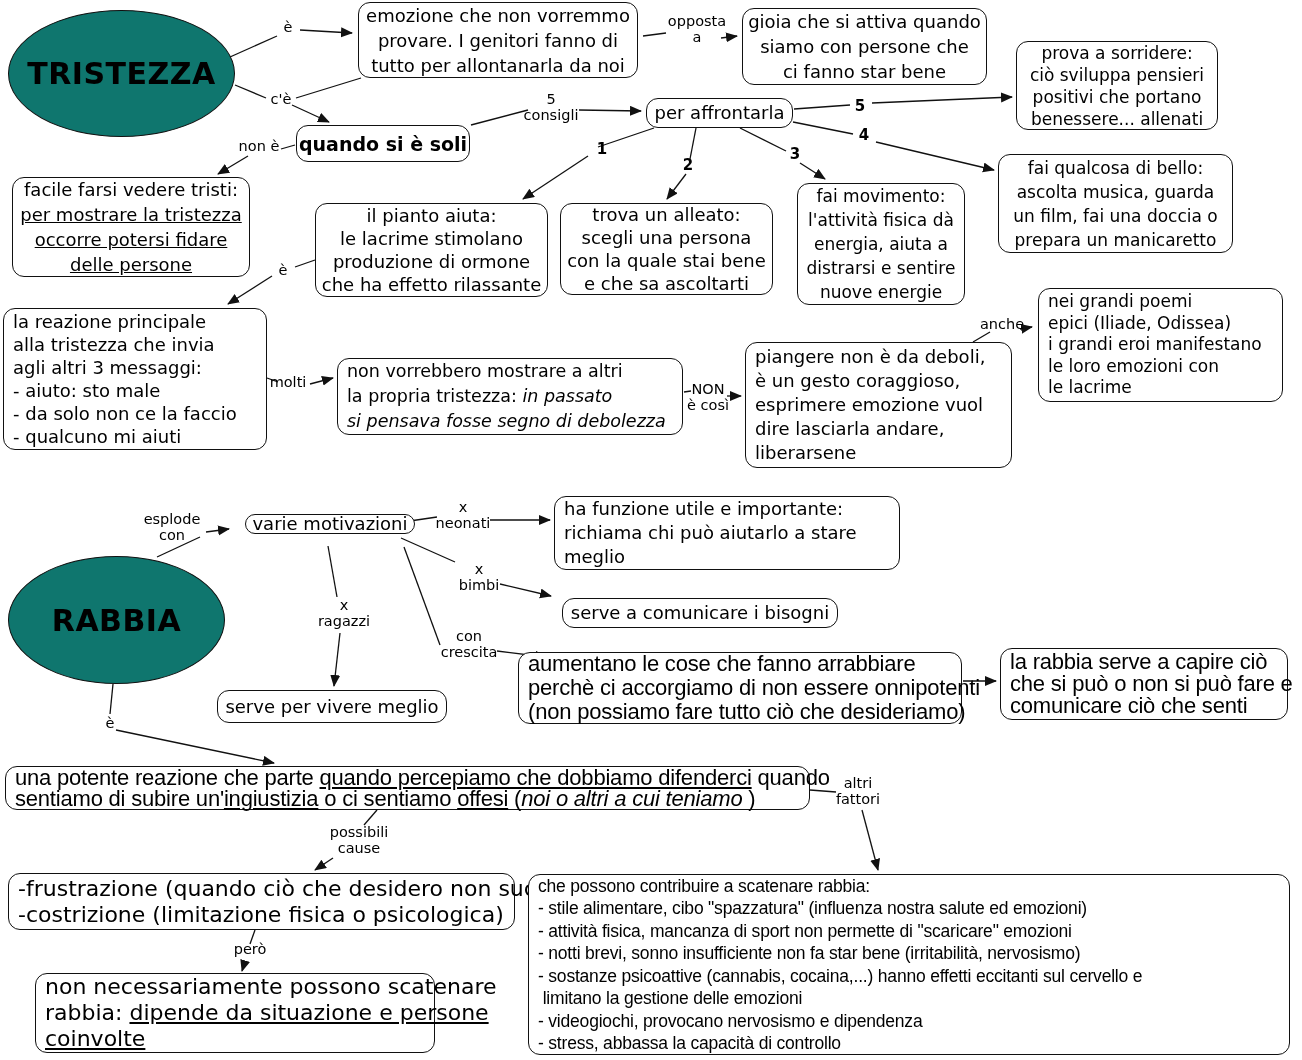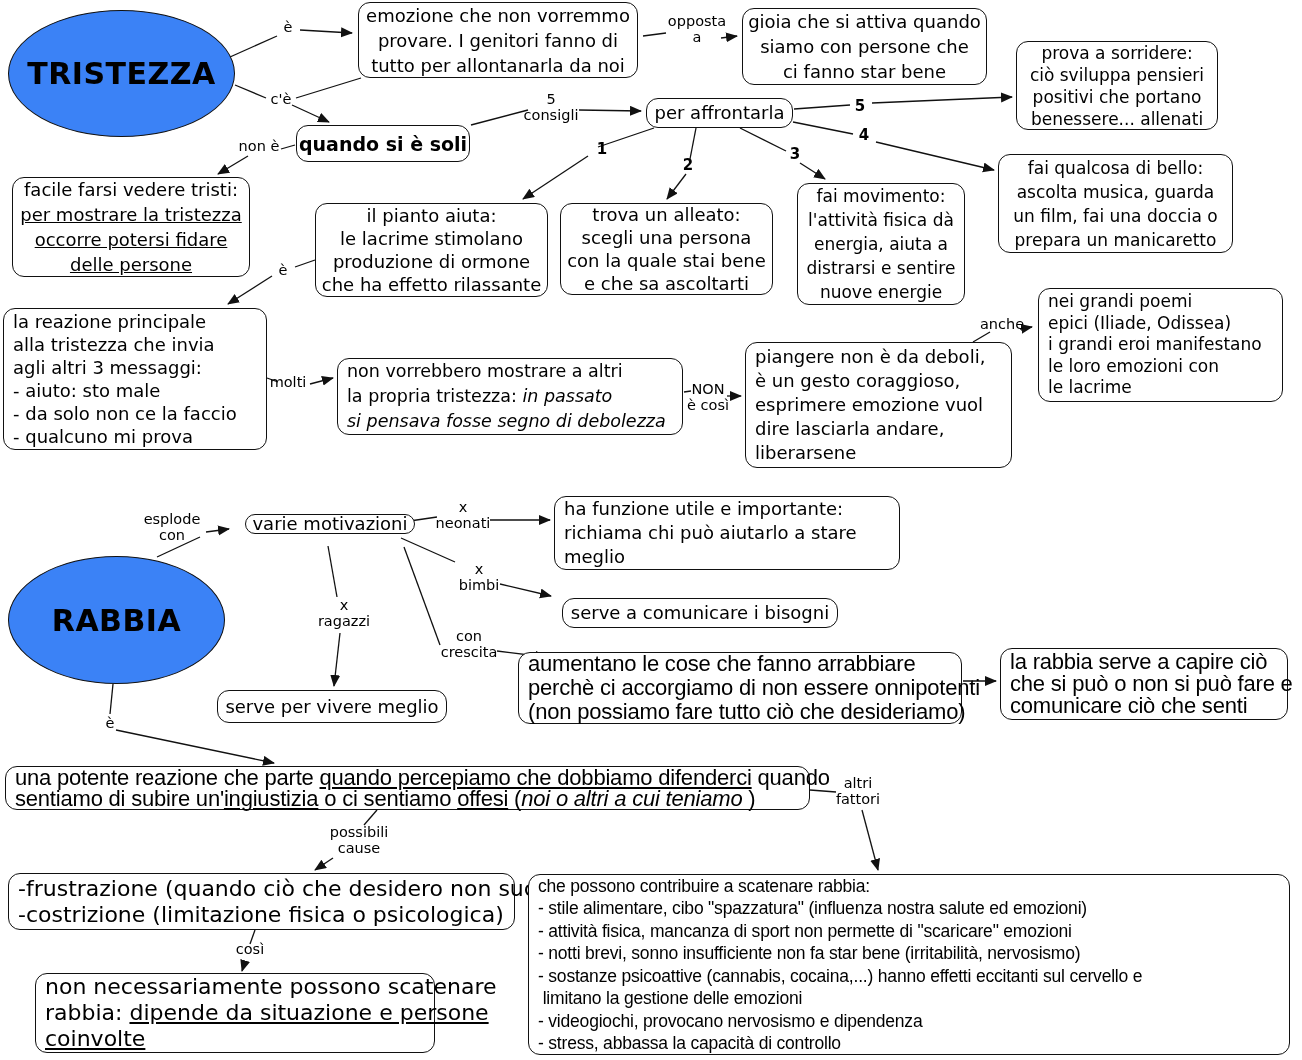--- a/index.html
+++ b/index.html
@@ -5,21 +5,21 @@
   *{box-sizing:border-box}
   html,body{margin:0;padding:0;background:#fff}
   #map{position:relative;width:1302px;height:1060px;background:#fff;overflow:hidden;
        font-family:"DejaVu Sans",sans-serif;color:#000}
   #edges{position:absolute;left:0;top:0;width:1302px;height:1060px}
   #edges line{stroke:#111;stroke-width:1.3}
   .node{position:absolute;background:#fff;border:1.6px solid #111;border-radius:12px;
         display:flex;flex-direction:column;justify-content:center;align-items:center;
         text-align:center;font-size:18px;line-height:24px;padding:1px 4px}
   .node.left{align-items:flex-start;text-align:center;padding-left:9px;padding-right:4px}
-  .ell{position:absolute;background:#3b82f6;border:1.8px solid #111;border-radius:50%;
+  .ell{position:absolute;background:#0f766e;border:1.8px solid #111;border-radius:50%;
        display:flex;align-items:center;justify-content:center;font-weight:bold;
        font-size:30px;letter-spacing:.5px}
   .lbl{position:absolute;transform:translateX(-50%);font-size:14.5px;line-height:15.5px;
        text-align:center;white-space:nowrap}
   .ln{white-space:pre}
   .b{font-weight:normal}.i{font-style:italic}.u{text-decoration:underline}
   .bold{font-weight:bold}
   .num{font-weight:bold;font-size:15px}
   .fs17{font-size:17px}.fs175{font-size:17.5px}.fs185{font-size:22px}.fs19{font-size:19px}
   .lh215{line-height:21.5px}.lh22{line-height:22px}.lh225{line-height:22.5px}
@@ -156,21 +156,21 @@
     <div class="ln">un film, fai una doccia o</div>
     <div class="ln">prepara un manicaretto</div>
   </div>
 
   <div class="node left lh23" style="left:3px;top:308px;width:264px;height:142px">
     <div class="ln">la reazione principale</div>
     <div class="ln">alla tristezza che invia</div>
     <div class="ln">agli altri 3 messaggi:</div>
     <div class="ln"><span>- </span><span class="b">aiuto: sto male</span></div>
     <div class="ln"><span>- </span><span class="b">da solo non ce la faccio</span></div>
-    <div class="ln"><span>- </span><span class="b">qualcuno mi prova</span></div>
+    <div class="ln"><span>- </span><span class="b">qualcuno mi aiuti</span></div>
   </div>
 
   <div class="node left fs175 lh25" style="left:337px;top:358px;width:346px;height:77px">
     <div class="ln">non vorrebbero mostrare a altri</div>
     <div class="ln"><span>la propria tristezza: </span><span class="i">in passato</span></div>
     <div class="ln i">si pensava fosse segno di debolezza</div>
   </div>
 
   <div class="node left" style="left:745px;top:342px;width:267px;height:126px">
     <div class="ln"><span class="b">piangere non è da deboli</span><span>,</span></div>
@@ -290,15 +290,15 @@
   </div>
   <div class="lbl" style="left:110px;top:716px">è</div>
   <div class="lbl" style="left:858px;top:776px">
     <div>altri</div>
     <div>fattori</div>
   </div>
   <div class="lbl" style="left:359px;top:825px">
     <div>possibili</div>
     <div>cause</div>
   </div>
-  <div class="lbl" style="left:250px;top:942px">così</div>
+  <div class="lbl" style="left:250px;top:942px">però</div>
 
 </div>
 
 </body></html>

